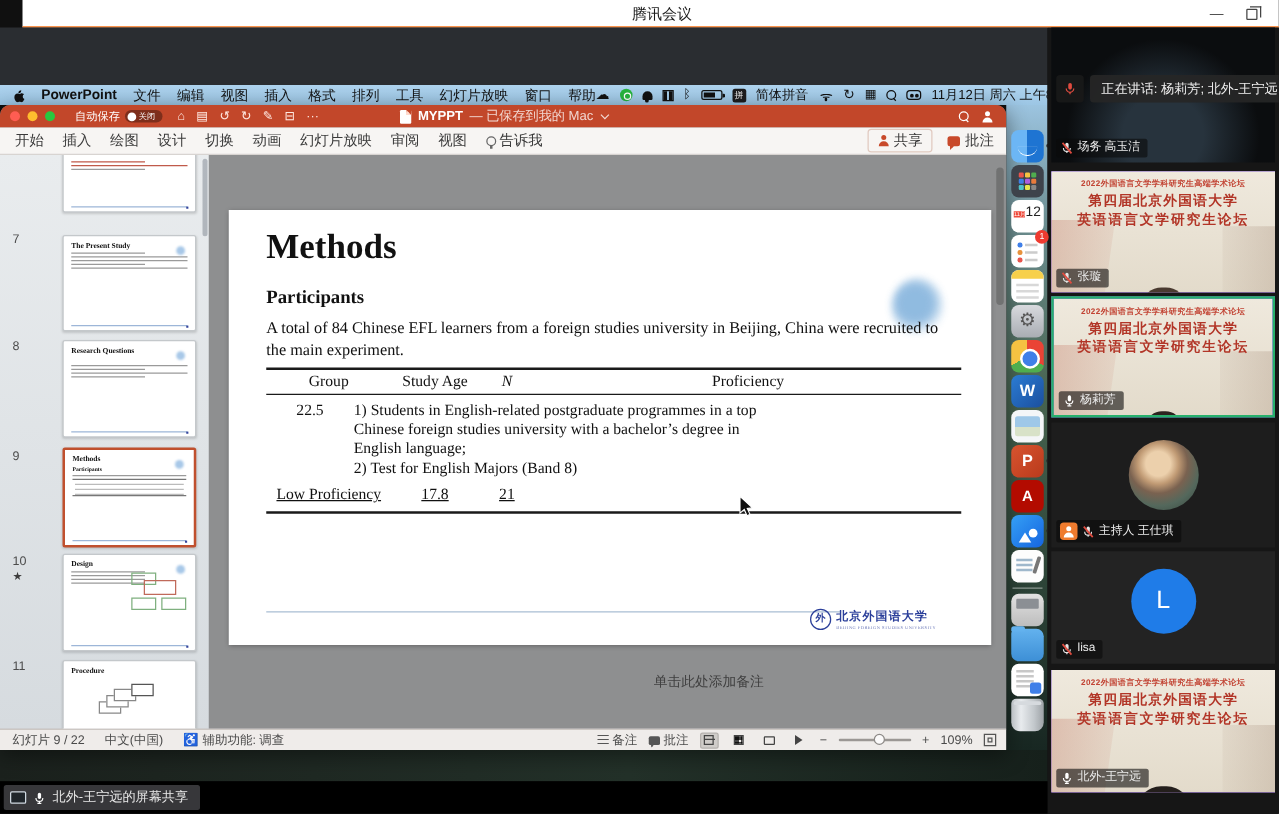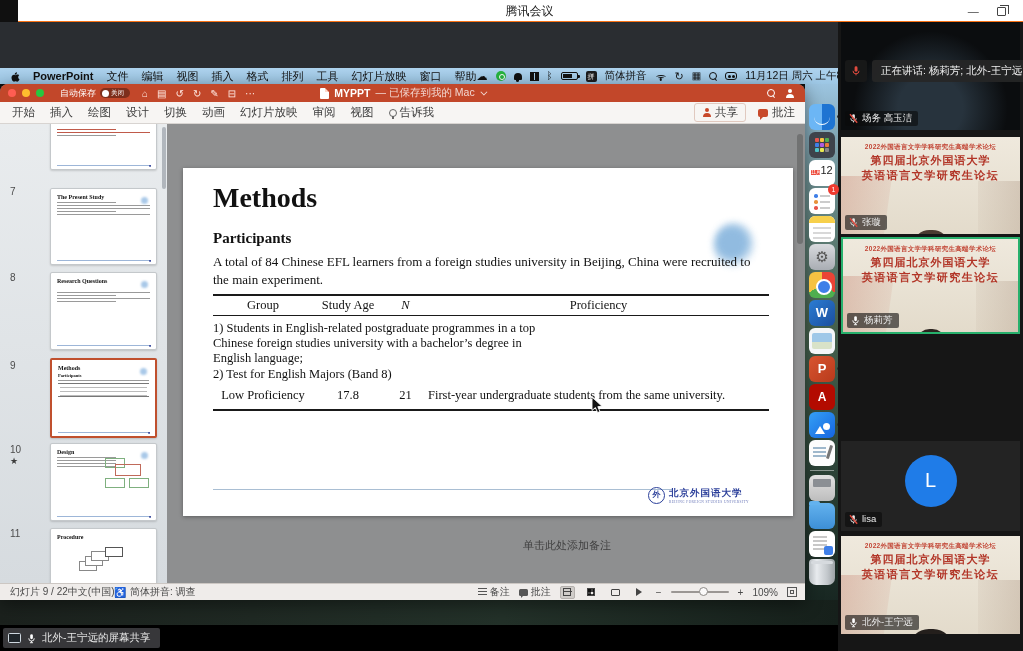--- a/index.html
+++ b/index.html
@@ -116,42 +116,42 @@
   .slide-wrap { position:absolute; left:167px; top:0; right:0; bottom:0; }
   .slide { position:absolute; left:16px; top:44px; width:610px; height:348px; background:#fff; box-shadow:0 1px 4px rgba(0,0,0,.35); font-family:"Liberation Serif", serif; color:#111; }
   .sl-title { position:absolute; left:30px; top:14px; font-size:28px; font-weight:bold; }
   .sl-sub { position:absolute; left:30px; top:62px; font-size:15px; font-weight:bold; }
   .sl-para { position:absolute; left:30px; top:85px; width:548px; font-size:13px; line-height:1.35; }
   .sl-blob { position:absolute; right:38px; top:54px; width:42px; height:46px; border-radius:50%; background:radial-gradient(circle at 45% 45%, #85b4dd 0 40%, rgba(133,180,221,0) 75%); filter:blur(3px); opacity:.9; }
   .tbl { position:absolute; left:30px; top:126px; width:556px; border-top:2px solid #1a1a1a; border-bottom:2px solid #1a1a1a; font-size:12.5px; }
   .tr { display:flex; }
   .tr.head { border-bottom:1px solid #1a1a1a; padding:2px 0; }
   .tr.r1 { padding:5px 0 2px; }
-  .tr.r2 { padding:4px 0 6px; }
+  .tr.r2 { padding:4px 0 6px;text-decoration:underline; }
   .c1 { width:100px; text-align:center; }
   .c2 { width:70px; text-align:center; }
   .c3 { width:45px; text-align:center; }
   .c4 { width:341px; }
   .head .c4 { text-align:center; }
   .it { font-style:italic; }
   .wavy { text-decoration-style:wavy; text-decoration-color:#d04030; text-decoration-thickness:1px; text-underline-offset:2px; }
   .c4 .pl2 { margin-top:1px; }
   .sl-footline { position:absolute; left:30px; bottom:26px; width:460px; height:1px; background:#a9bed3; }
   .sl-logo { position:absolute; right:44px; bottom:12px; display:flex; align-items:center; gap:4px; }
   .logo-emblem { width:17px; height:17px; border-radius:50%; border:1.5px solid #2b3f9a; color:#2b3f9a; font-size:8px; text-align:center; line-height:14px; font-weight:bold; }
   .logo-cn { font-size:9.5px; color:#2b3f9a; font-weight:bold; letter-spacing:1px; }
   .logo-en { font-size:3.5px; color:#6a77b8; letter-spacing:.4px; }
   .slide-scroll { position:absolute; right:2px; top:6px; width:6px; height:440px; }
   .slide-scroll .thumb { position:absolute; top:4px; left:0; width:6px; height:110px; border-radius:3px; background:rgba(60,60,60,.35); }
   .notes-ph { position:absolute; left:356px; top:414px; font-size:11px; color:#3f3f3f; }
   .cursor { position:absolute; left:424px; top:272px; width:12px; height:18px; z-index:30; }
 
   
   .sbar { position:absolute; left:0; bottom:0; width:100%; height:17px; background:#efecea; border-top:1px solid #ccc7c3; display:flex; align-items:center; font-size:10px; color:#4a4a4a; }
-  .sbar-left { display:flex; align-items:center; padding-left:10px; }
+  .sbar-left { display:flex; align-items:center; gap:16px; padding-left:10px; }
   .sbar-right { margin-left:auto; display:flex; align-items:center; gap:9px; padding-right:8px; }
   .sb-group { display:flex; align-items:center; gap:3px; }
   .sb-lines { width:9px; height:8px; background:linear-gradient(180deg,#555 1px,transparent 1px, transparent 3px, #555 3px, #555 4px, transparent 4px, transparent 6px, #555 6px, #555 7px, transparent 7px); }
   .sb-bubble { width:9px; height:7px; background:#555; border-radius:1.5px; position:relative; }
   .sb-bubble::after { content:""; position:absolute; left:2px; bottom:-2.5px; border:1.7px solid transparent; border-top-color:#555; border-left-color:#555; }
   .viewbtn { width:15px; height:13px; border-radius:2px; display:flex; align-items:center; justify-content:center; }
   .viewbtn.active { background:#cfccc9; border:1px solid #b4b0ad; }
   .vb-normal { width:8px; height:8px; border:1.1px solid #444; position:relative; }
   .vb-normal::before { content:""; position:absolute; left:-0.5px; top:2px; width:8px; height:1px; background:#444; }
   .vb-grid { width:8px; height:8px; background:linear-gradient(90deg,#444 3px,transparent 3px 5px,#444 5px), linear-gradient(180deg,#444 3px,transparent 3px 5px,#444 5px); background-blend-mode:multiply; border:1px solid #444; }
@@ -456,30 +456,30 @@
           <div class="sl-para">A total of 84 Chinese EFL learners from a foreign studies university in Beijing, China were recruited to the main experiment.</div>
 
           <div class="tbl">
             <div class="tr head">
               <span class="c1">Group</span>
               <span class="c2">Study Age</span>
               <span class="c3 it">N</span>
               <span class="c4">Proficiency</span>
             </div>
             <div class="tr r1">
+              <span class="c2">22.5</span>
               <span class="c4">
                 <span>1) Students in English-related postgraduate </span><span class="wavy">programmes</span><span> in a top Chinese foreign studies university with a bachelor’s degree in English language;</span>
                 <div class="pl2">2) Test for English Majors (Band 8)</div>
               </span>
             </div>
             <div class="tr r2">
               <span class="c1">Low Proficiency</span>
               <span class="c2">17.8</span>
               <span class="c3">21</span>
-              <span class="c4">First-year undergraduate students from the same university.</span>
             </div>
           </div>
 
           <div class="sl-footline"></div>
           <div class="sl-logo">
             <span class="logo-emblem">外</span>
             <span>
               <div class="logo-cn">北京外国语大学</div>
               <div class="logo-en">BEIJING FOREIGN STUDIES UNIVERSITY</div>
             </span>
@@ -496,21 +496,21 @@
         </svg>
       </div>
     </div>
 
     <div class="sbar">
       <div class="sbar-left">
         <span>幻灯片 9 / 22</span>
         <span>中文(中国)</span>
         <span class="sb-group">
             <span>♿</span>
-            <span>简体拼音: 调查</span>
+            <span>辅助功能: 调查</span>
           </span>
       </div>
       <div class="sbar-right">
         <span class="sb-group">
             <span class="sb-lines"></span>
             <span>备注</span>
           </span>
         <span class="sb-group">
             <span class="sb-bubble"></span>
             <span>批注</span>
@@ -631,20 +631,33 @@
         <svg width="11" height="11" viewBox="0 0 12 12">
             <rect x="4.6" y="1.3" width="2.9" height="5.4" rx="1.45" fill="#ffffff"></rect>
             <path d="M3 5.8a3 3 0 0 0 6 0" fill="none" stroke="#ffffff" stroke-width="1"></path>
             <line x1="6" y1="8.8" x2="6" y2="10.3" stroke="#ffffff" stroke-width="1"></line>
             <line x1="4.3" y1="10.6" x2="7.7" y2="10.6" stroke="#ffffff" stroke-width="1"></line>
           </svg>
         <span>杨莉芳</span>
       </div>
     </div>
 
+    <div class="tile t4">
+      <div class="avatar-photo"></div>
+      <div class="nlabel">
+        <span class="hostbadge"></span>
+        <svg width="11" height="11" viewBox="0 0 12 12">
+            <rect x="4.6" y="1.3" width="2.9" height="5.4" rx="1.45" fill="#e6e6e6"></rect>
+            <path d="M3 5.8a3 3 0 0 0 6 0" fill="none" stroke="#e6e6e6" stroke-width="1"></path>
+            <line x1="6" y1="8.8" x2="6" y2="10.3" stroke="#e6e6e6" stroke-width="1"></line>
+            <line x1="2.2" y1="1.4" x2="10" y2="10.6" stroke="#e04b3f" stroke-width="1.5"></line>
+          </svg>
+        <span>主持人 王仕琪</span>
+      </div>
+    </div>
 
     <div class="tile t5">
       <div class="avatar-letter">L</div>
       <div class="nlabel">
         <svg width="11" height="11" viewBox="0 0 12 12">
             <rect x="4.6" y="1.3" width="2.9" height="5.4" rx="1.45" fill="#e6e6e6"></rect>
             <path d="M3 5.8a3 3 0 0 0 6 0" fill="none" stroke="#e6e6e6" stroke-width="1"></path>
             <line x1="6" y1="8.8" x2="6" y2="10.3" stroke="#e6e6e6" stroke-width="1"></line>
             <line x1="2.2" y1="1.4" x2="10" y2="10.6" stroke="#e04b3f" stroke-width="1.5"></line>
           </svg>

